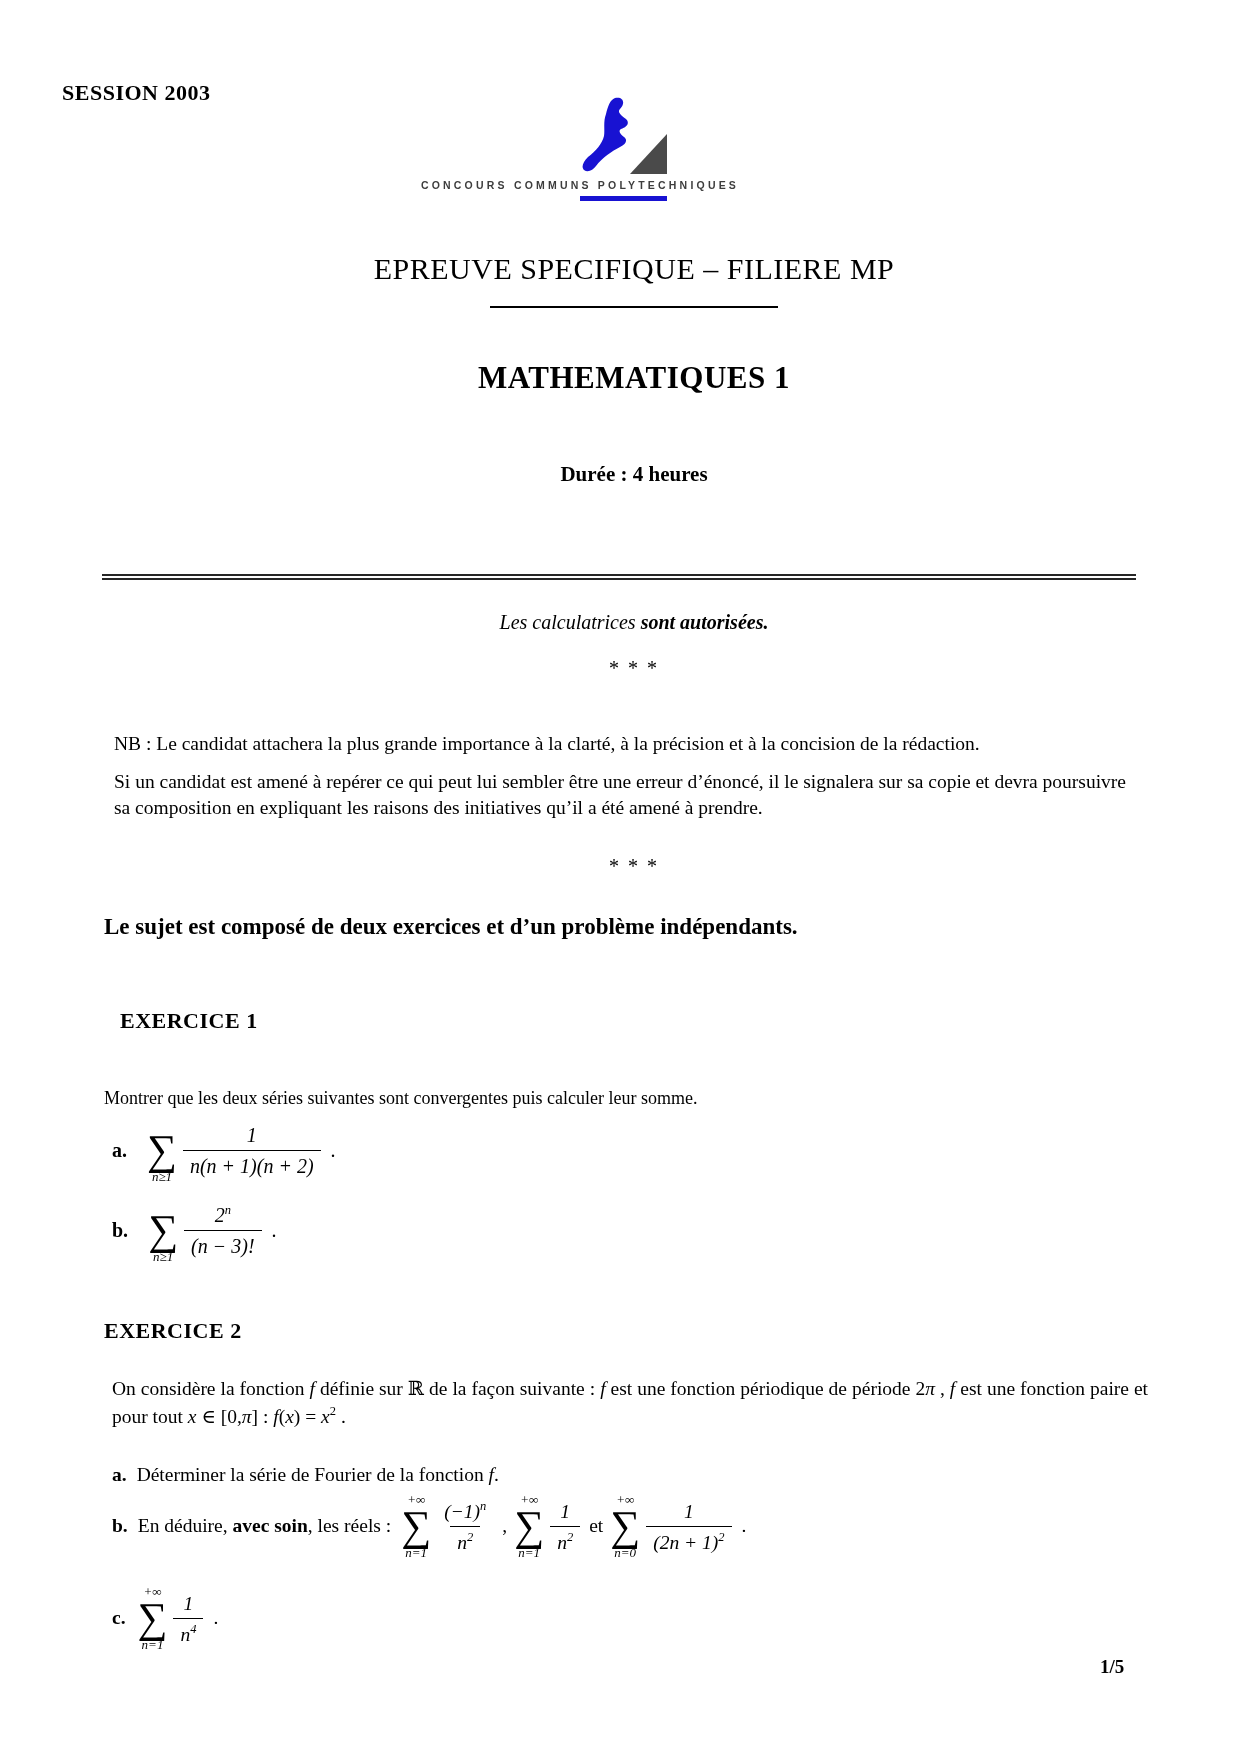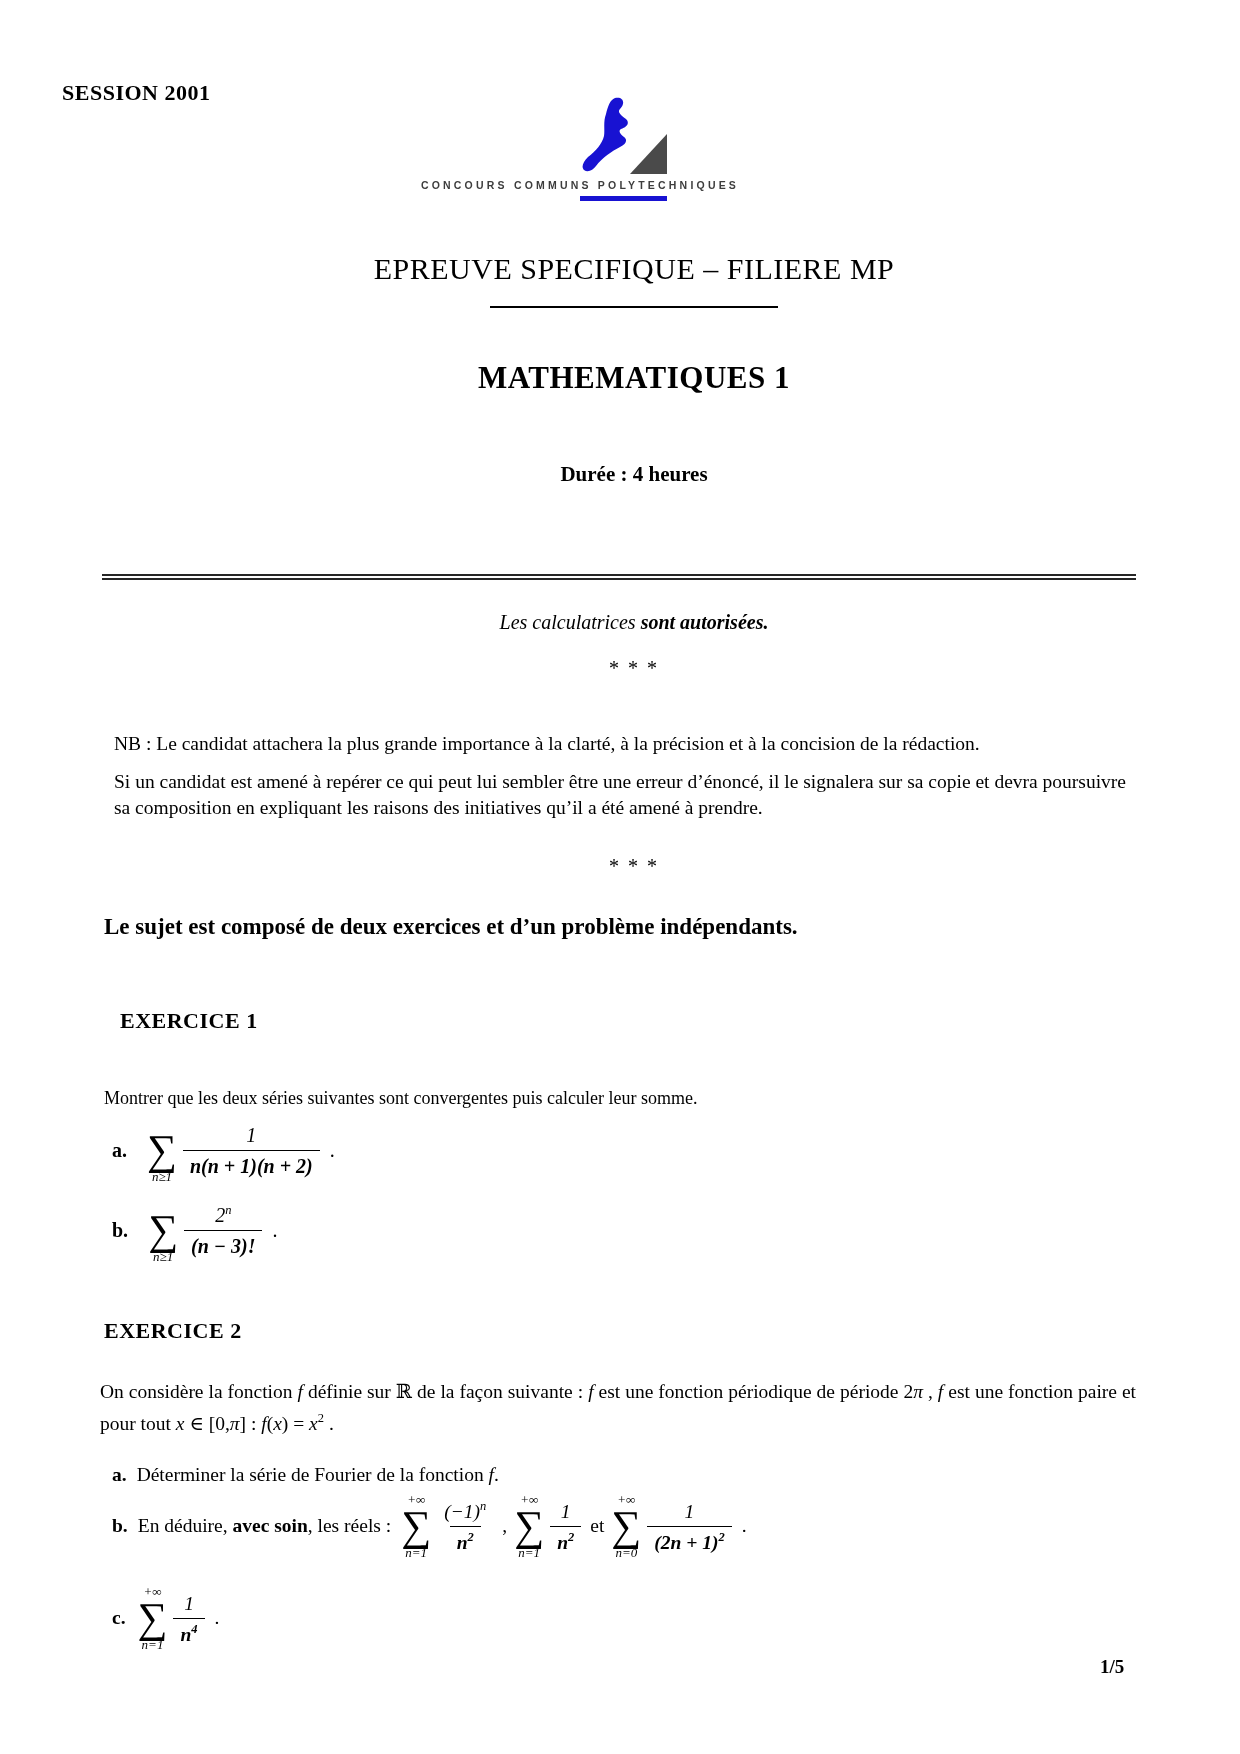--- a/index.html
+++ b/index.html
@@ -49,43 +49,43 @@
   .formula-row{display:flex;align-items:center;font-size:20px;}
   .ex1-a{left:112px;top:1116px;}
   .ex1-b{left:112px;top:1196px;}
 
   .lbl{font-weight:bold;margin-right:18px;font-size:20px;}
   .sum{display:inline-flex;flex-direction:column;align-items:center;margin:0 2px;line-height:1;}
   .sum .lim{font-size:13px;font-style:italic;height:15px;line-height:15px;white-space:nowrap;}
   .sum .sigma{font-size:42px;line-height:38px;}
   .frac{display:inline-flex;flex-direction:column;align-items:center;text-align:center;font-style:italic;margin:0 4px;line-height:1.15;}
   .frac .num{padding:0 7px 3px;white-space:nowrap;}
-  .frac .den{border-top:1.5px solid #000;padding:3px 7px 0;white-space:nowrap;font-weight:bold;}
+  .frac .den{border-top:1.5px solid #000;padding:3px 7px 0;white-space:nowrap;}
   .frac sup,.rich sup,sup{font-size:12.5px;}
   .tail{margin-left:6px;}
   .sep{margin:0 5px;align-self:center;}
 
   .ex2-heading{top:1318px;}
-  .ex2-intro{left:100px;top:1378px;width:1036px;font-size:19.5px;line-height:27px;text-align:justify;}
+  .ex2-intro{left:112px;top:1378px;width:1036px;font-size:19.5px;line-height:22px;text-align:justify;}
   .ex2-a{left:112px;top:1464px;font-size:19.5px;display:flex;align-items:baseline;}
   .ex2-a .lbl{margin-right:10px;font-size:19.5px;}
   .ex2-b{left:112px;top:1492px;font-size:19.5px;}
   .ex2-b .lbl{margin-right:10px;font-size:19.5px;}
   .ex2-c{left:112px;top:1584px;font-size:19.5px;}
   .ex2-c .lbl{margin-right:10px;font-size:19.5px;}
   .lead{margin-right:8px;white-space:nowrap;}
 
   .page-num{left:1100px;top:1656px;font-size:19px;font-weight:bold;}
 </style>
 </head>
 <body>
 
 <div class="page">
 
-  <div class="abs session">SESSION 2001</div>
+  <div class="abs session">SESSION 2003</div>
 
   <svg class="abs logo-svg" width="85" height="80" viewBox="0 0 85 80" aria-hidden="true">
     <path fill="#1812d2" d="M 33,2 C 41,0 44,7 38,13 C 35,16 39,19 44,23 C 48,27 45,31 39,33 C 36,35 38,38 42,41 C 46,44 44,48 38,51 C 30,55 20,62 14,70 C 11,74 6,77 2,74 C -1,71 1,66 6,61 C 14,55 20,48 22,40 C 23,33 21,26 24,18 C 26,10 28,4 33,2 Z"></path>
     <polygon fill="#4a4a4a" points="48,78 85,78 85,38"></polygon>
   </svg>
   <div class="abs logo-caption">CONCOURS COMMUNS POLYTECHNIQUES</div>
   <div class="abs logo-bar" style="background: rgb(24, 18, 210);"></div>
 
   <div class="abs centered epreuve">EPREUVE SPECIFIQUE – FILIERE MP</div>
   <div class="abs title-rule"></div>

